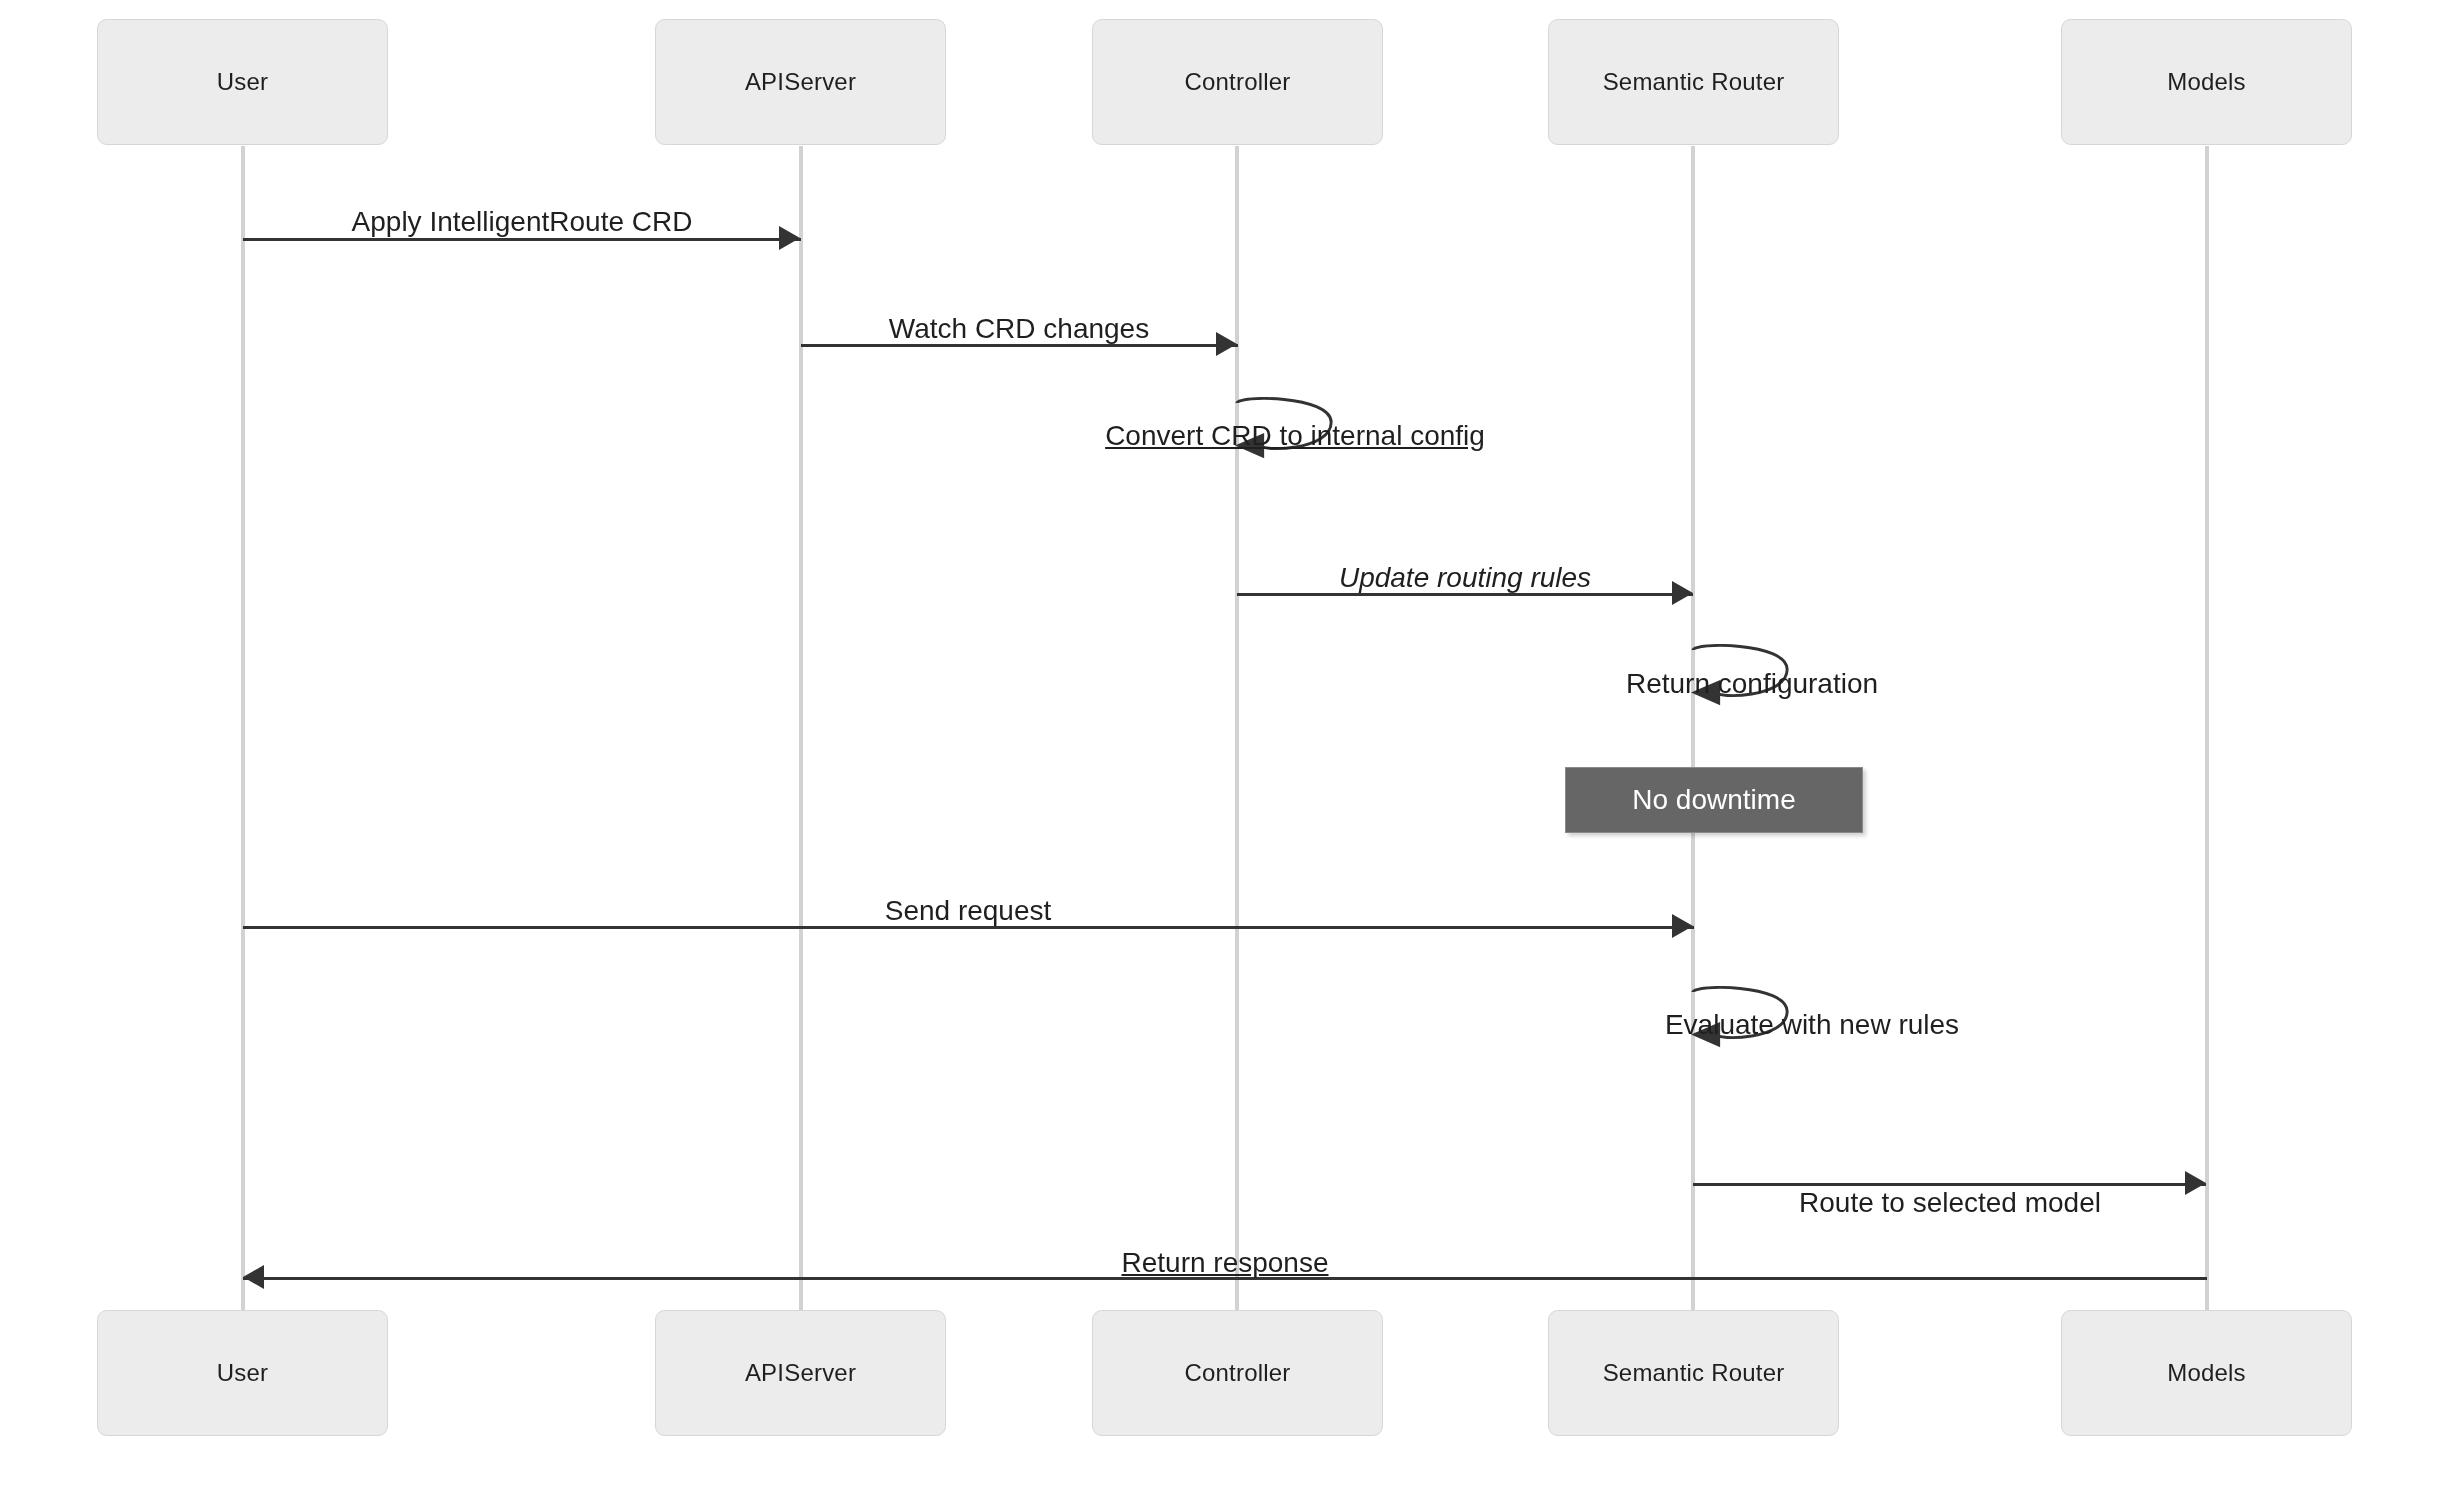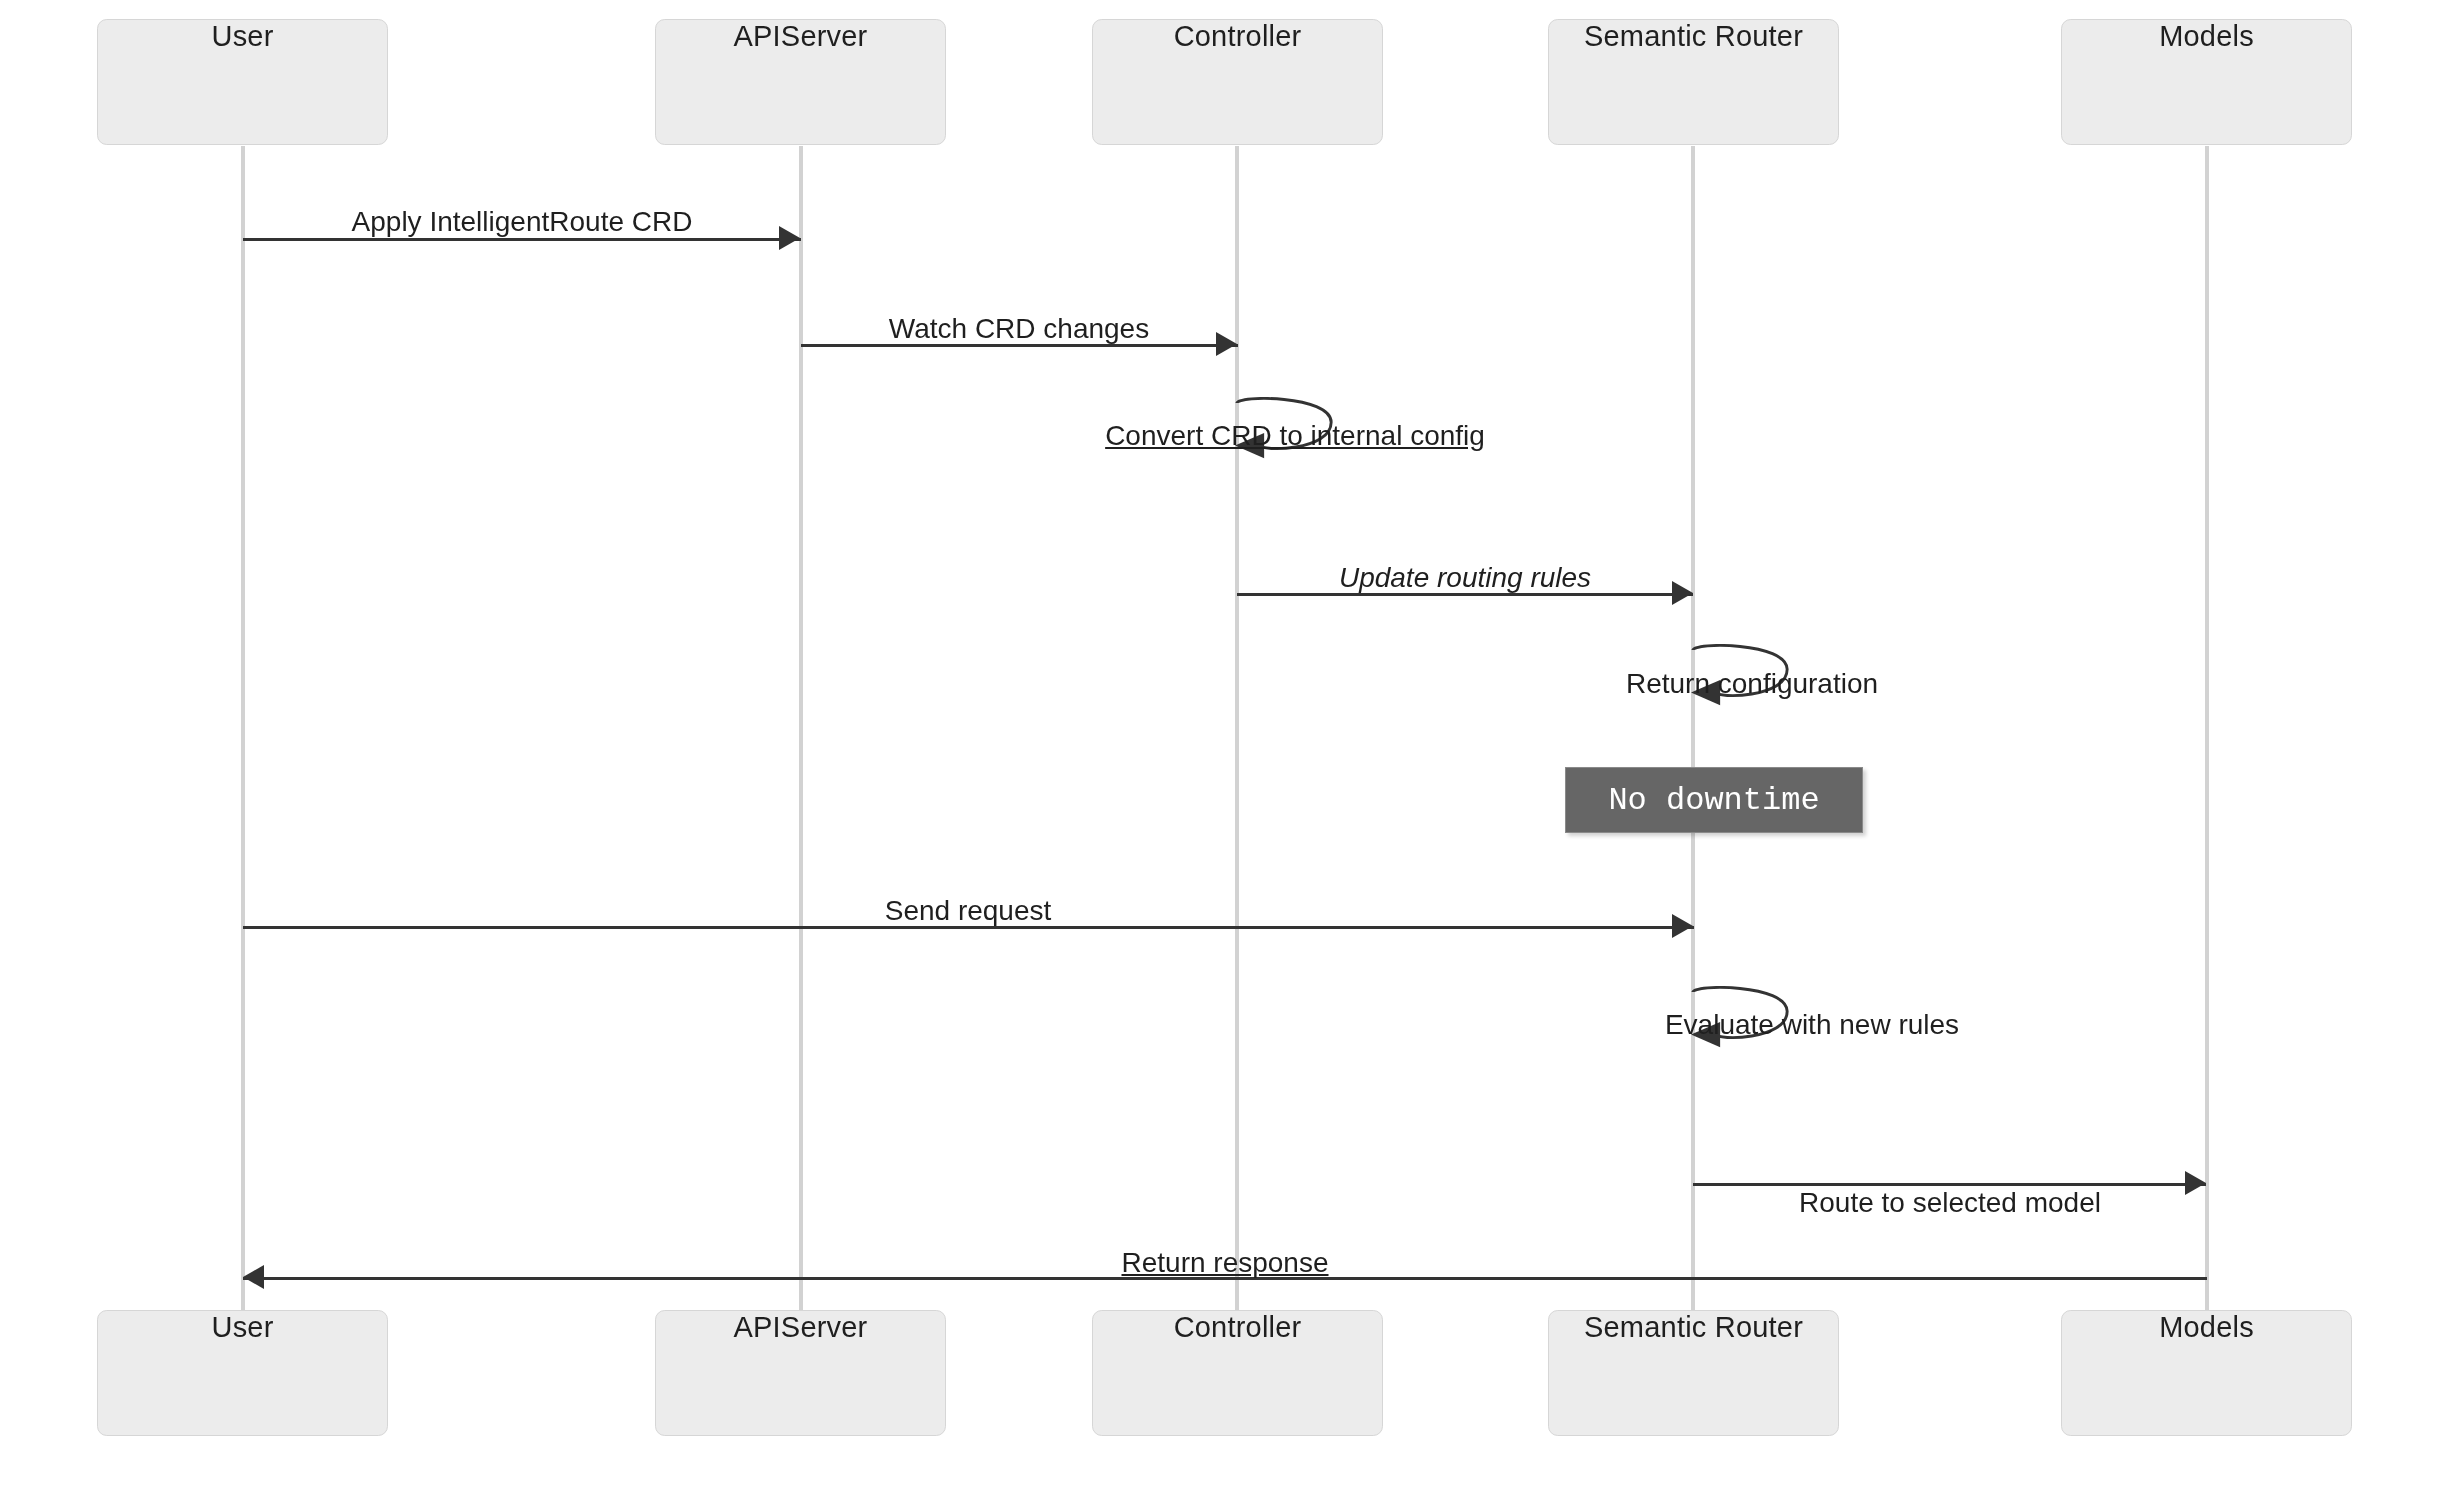--- a/index.html
+++ b/index.html
@@ -19,23 +19,24 @@
     overflow: hidden;
   }
   .participant-box {
     position: absolute;
     box-sizing: border-box;
     background: #ECECFF00;
     background-color: #ECECEC;
     border: 1.9px solid #D6D6D6;
     border-radius: 9.7px;
     display: flex;
+    align-items: center;
     justify-content: center;
     color: #1f1f1f;
-    font-size: 29px;
+    font-size: 24px;
     font-family: "Liberation Sans", sans-serif;
     letter-spacing: 0.2px;
   }
   .lifeline {
     position: absolute;
     width: 3.9px;
     background: #d2d2d2;
   }
   .msg-line {
     position: absolute;
@@ -72,22 +73,22 @@
   }
   .note-box {
     position: absolute;
     box-sizing: border-box;
     background: #666666;
     border: 1.9px solid #8a8a8a;
     display: flex;
     align-items: center;
     justify-content: center;
     color: #ffffff;
-    font-size: 32px;
-    font-family: Liberation Mono, monospace;
+    font-size: 28px;
+    font-family: Liberation Sans, sans-serif;
     box-shadow: 2.9px 2.9px 3.9px rgba(0,0,0,0.18);
   }
 </style>
 </head>
 <body>
 
 <div id="diagram-root">
     <div class="lifeline" style="left: 241px; top: 146px; height: 1164px;"></div>
     <div class="lifeline" style="left: 799px; top: 146px; height: 1164px;"></div>
     <div class="lifeline" style="left: 1235px; top: 146px; height: 1164px;"></div>

